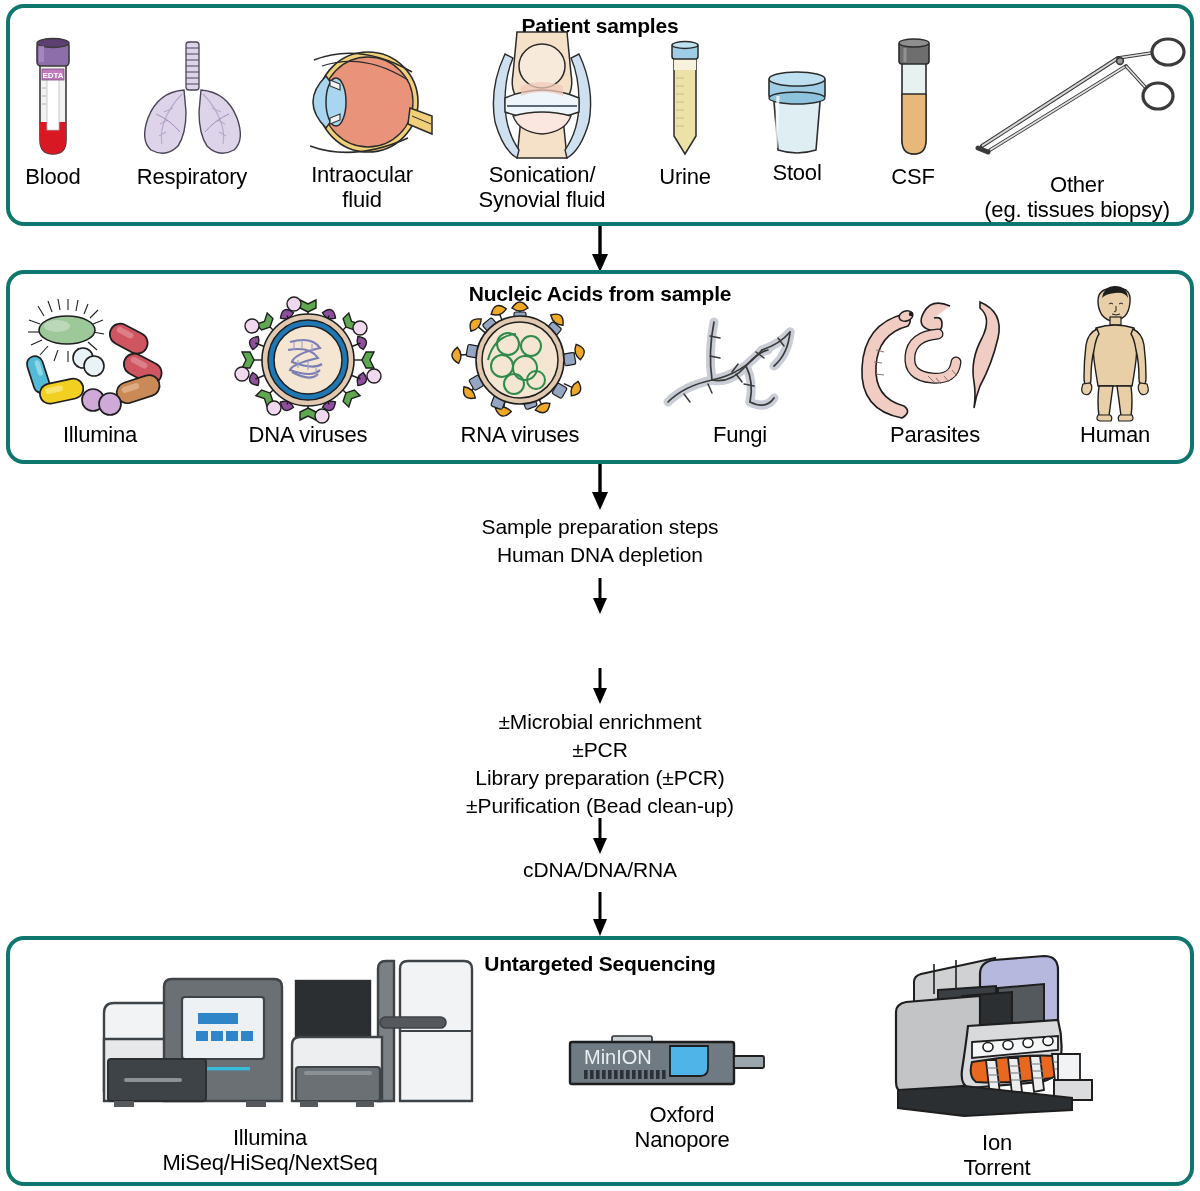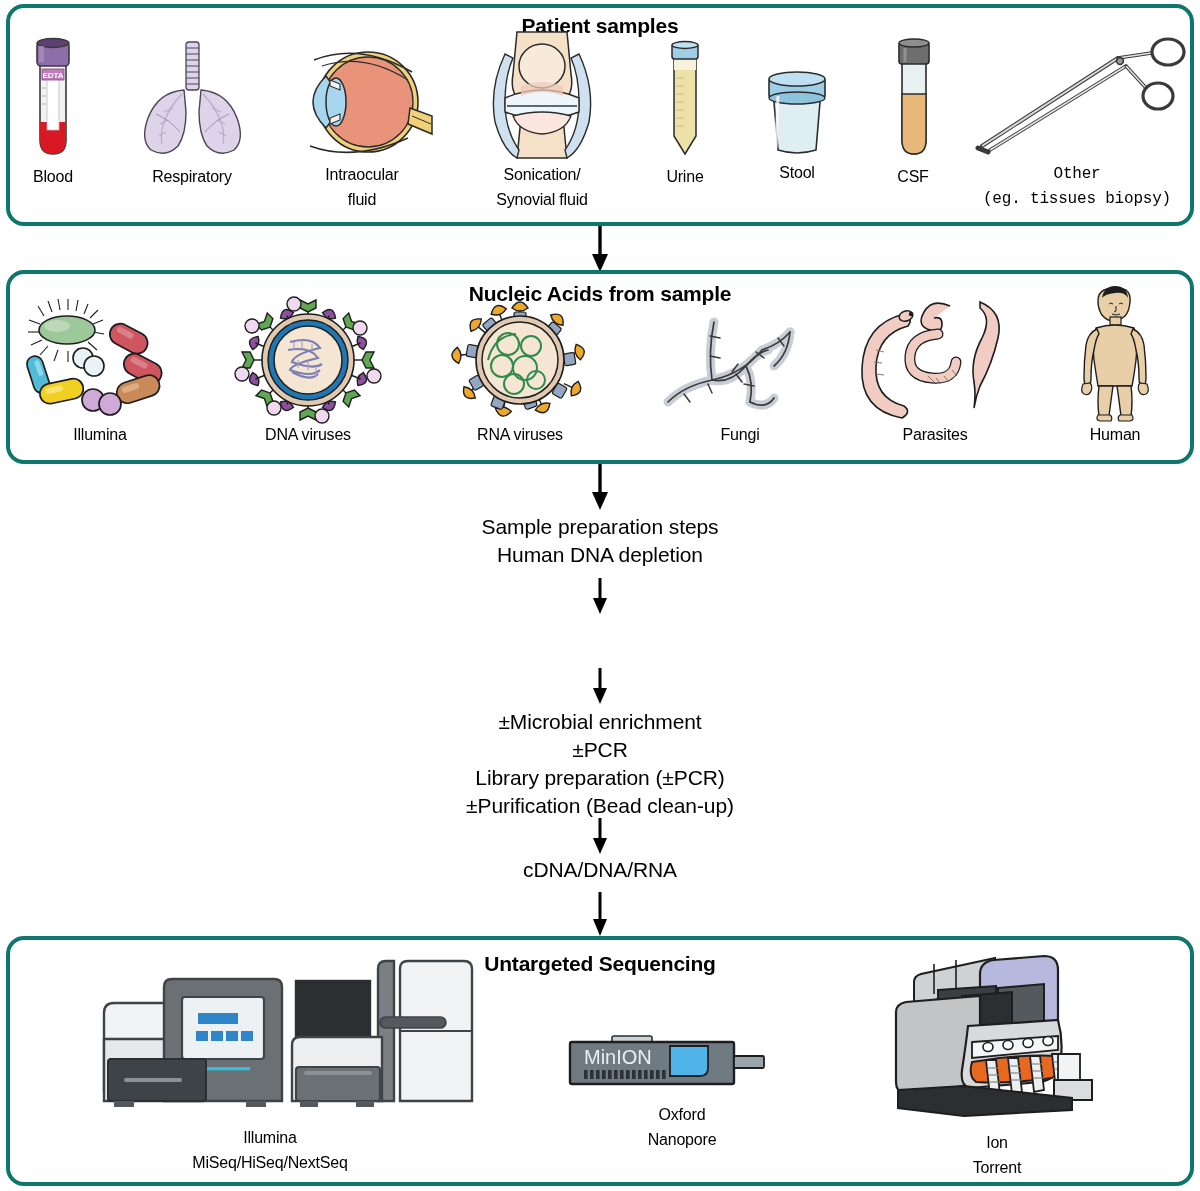--- a/index.html
+++ b/index.html
@@ -41,21 +41,21 @@
   
   .cell {
     position: absolute;
     text-align: center;
   }
   .cell .art {
     position: relative;
     margin: 0 auto;
   }
   .cell .cap {
-    font-size: 16px;
+    font-size: 22px;
     line-height: 25px;
     letter-spacing: -0.2px;
     white-space: pre-line;
     text-align: center;
   }
 
   
   .flow-text {
     position: absolute;
     left: 0;
@@ -264,21 +264,21 @@
           <path d="M166 36 L186 58" stroke-width="3.4" stroke-linecap="round"></path>
           <path d="M166 36 L186 58" stroke="#e2e2e2" stroke-width="1.6"></path>
 
           <ellipse cx="208" cy="22" rx="16" ry="13" stroke-width="3.2" fill="#ffffff"></ellipse>
           <ellipse cx="198" cy="66" rx="15" ry="13" stroke-width="3.2" fill="#ffffff"></ellipse>
 
           <circle cx="160" cy="31" r="3.4" fill="#9a9a9a" stroke-width="1.6"></circle>
         </g>
       </svg>
     </div>
-    <div class="cap" style="margin-top:2px;font-family:Liberation Mono, monospace;">Other
+    <div class="cap" style="margin-top:12px;">Other
 (eg. tissues biopsy)</div>
   </div>
 
   <div class="arrow" style="top:226px; height:46px;">
     <svg width="24" height="46" viewBox="0 0 24 46">
       <line x1="12" y1="0" x2="12" y2="30" stroke="#000" stroke-width="3.4"></line>
       <polygon points="12,46 4,28 20,28" fill="#000"></polygon>
     </svg>
   </div>
 

